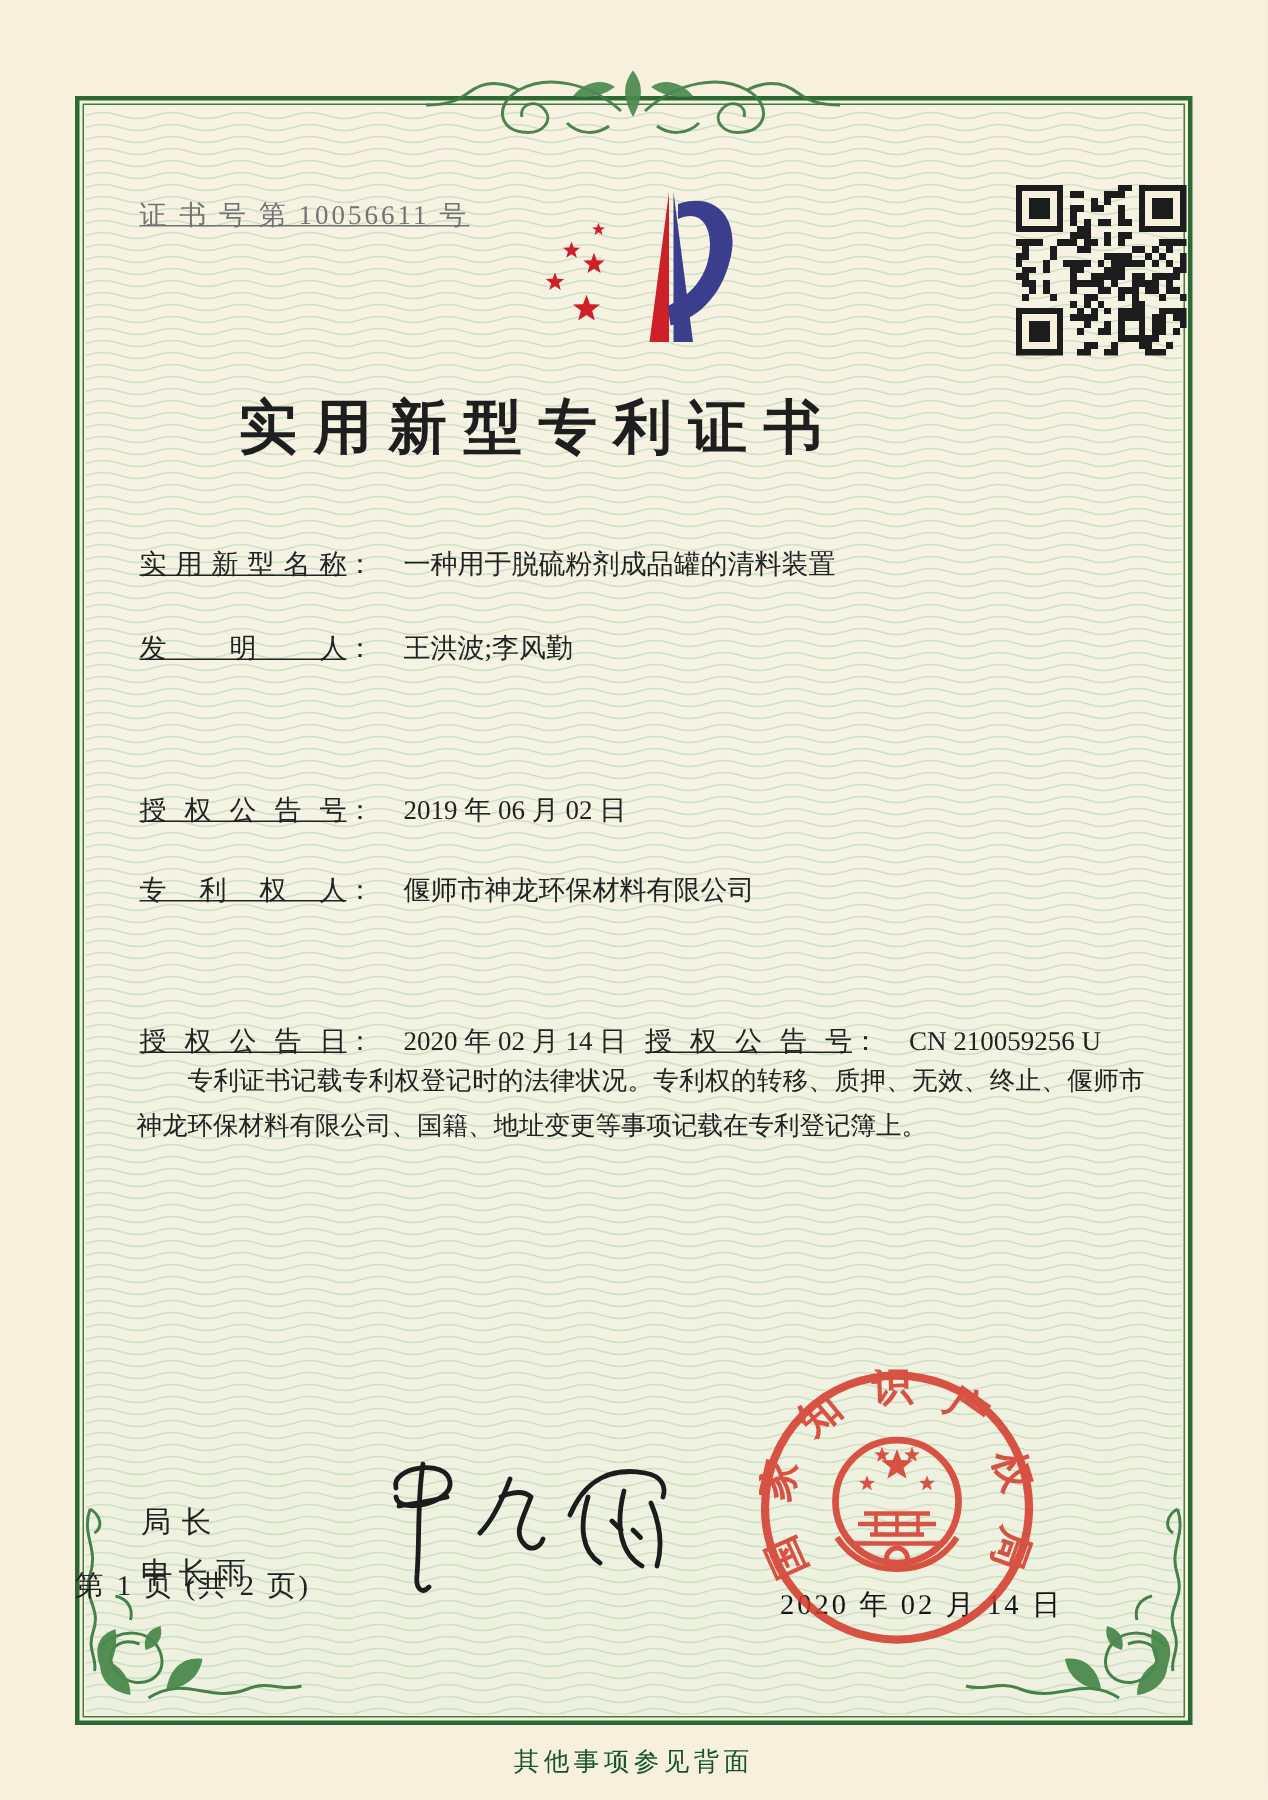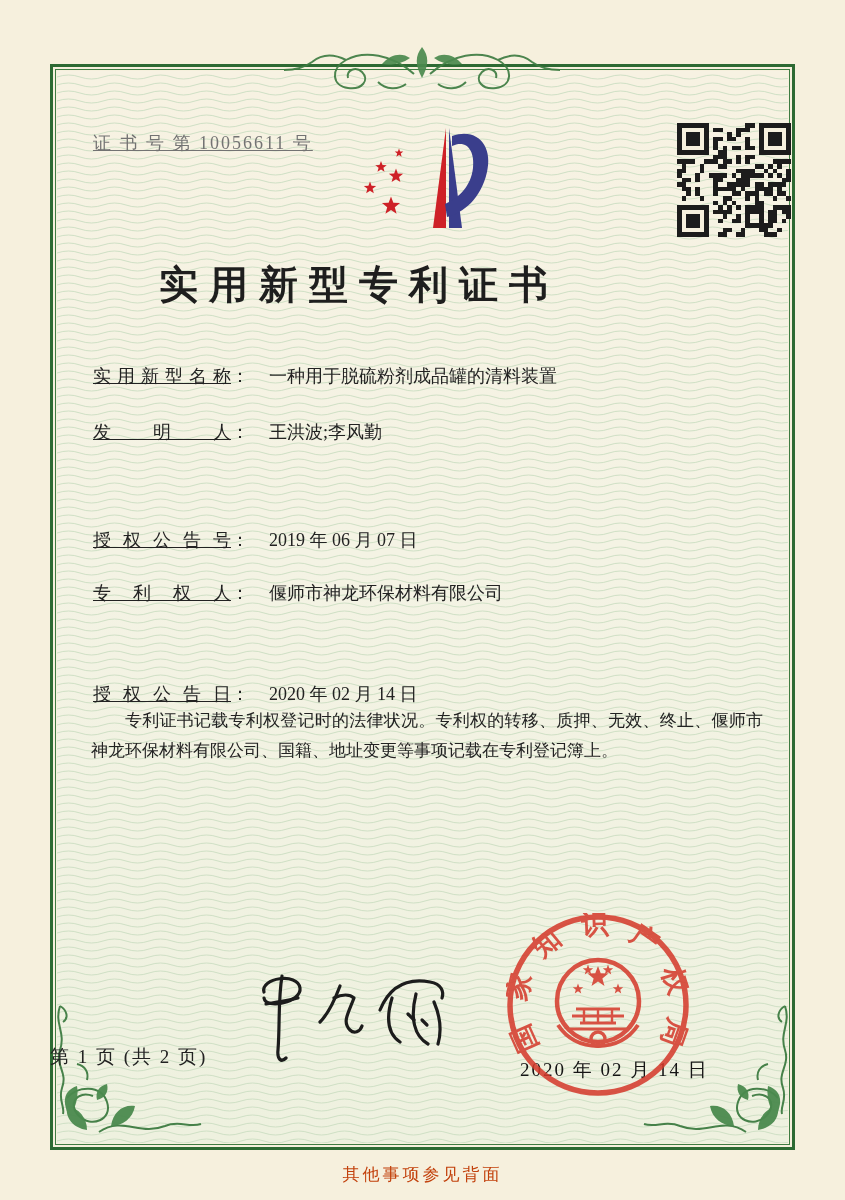--- a/index.html
+++ b/index.html
@@ -38,21 +38,21 @@
   }
   .colon{display:inline-block; vertical-align:top;}
   .fvalue{display:inline-block; vertical-align:top; margin-left:20px;}
   .pair2{position:absolute; left:337px; top:0; white-space:nowrap;}
   .paras{left:91px; top:706px; width:672px; font-size:17px; line-height:29.5px; text-align:justify;}
   .paras p{margin:0; text-indent:2em;}
   .director{left:94px; top:998px; font-size:20px; letter-spacing:7px; line-height:34px;}
   .director .name{letter-spacing:5px;}
   .seal-date{left:520px; top:1057px; font-size:19px; letter-spacing:2px; color:#151515;}
   .page-ind{left:50px; top:1044px; width:745px; text-align:left; font-size:19px; letter-spacing:2px;}
-  .footer-note{left:0; top:1163px; width:845px; text-align:center; font-size:17px; letter-spacing:3px; color:#c2410c;}
+  .footer-note{left:0; top:1163px; width:845px; text-align:center; font-size:17px; letter-spacing:3px; color:#14532d;}
   .seal-svg{left:506px; top:913px; opacity:.86;}
   .sig-svg{left:238px; top:962px;}
   .logo-svg{left:355px; top:124px;}
   .qr-svg{left:677px; top:123px;}
   .orn-top{left:282px; top:42px;}
   .orn-bl{left:53px; top:1004px;}
   .orn-br{left:642px; top:1004px;}
 </style>
 </head>
 <body>
@@ -475,34 +475,41 @@
 
   <div class="abs title">实用新型专利证书</div>
 
   <div class="abs row" style="top:364px">
     <span class="flabel">实用新型名称</span><span class="colon">：</span><span class="fvalue">一种用于脱硫粉剂成品罐的清料装置</span>
   </div>
   <div class="abs row" style="top:420px">
     <span class="flabel">发明人</span><span class="colon">：</span><span class="fvalue">王洪波;李风勤</span>
   </div>
   <div class="abs row" style="top:528px">
-    <span class="flabel">授权公告号</span><span class="colon">：</span><span class="fvalue">2019 年 06 月 07 日</span>
+    <span class="flabel">授权公告号</span><span class="colon">：</span><span class="fvalue">2019 年 06 月 02 日</span>
   </div>
   <div class="abs row" style="top:581px">
     <span class="flabel">专利权人</span><span class="colon">：</span><span class="fvalue">偃师市神龙环保材料有限公司</span>
   </div>
 
   <div class="abs row" style="top:682px">
     <span class="flabel">授权公告日</span><span class="colon">：</span><span class="fvalue">2020 年 02 月 14 日</span>
+    <span class="pair2">
+      <span class="flabel">授权公告号</span><span class="colon">：</span><span class="fvalue">CN 210059256 U</span>
+    </span>
   </div>
 
   <div class="abs paras">
     <p>专利证书记载专利权登记时的法律状况。专利权的转移、质押、无效、终止、偃师市神龙环保材料有限公司、国籍、地址变更等事项记载在专利登记簿上。</p>
   </div>
 
+  <div class="abs director">
+    <div>局长</div>
+    <div class="name">申长雨</div>
+  </div>
 
   <svg class="abs sig-svg" width="210" height="105" viewBox="0 0 210 105">
     <g stroke="#1c1c1c" stroke-width="3.2" fill="none" stroke-linecap="round" stroke-linejoin="round">
       <path d="M44,14 C40,38 42,62 40,88 C39,97 43,101 48,96"></path>
       <path d="M26,30 C22,16 60,10 62,26 C64,40 28,48 26,36"></path>
       <path d="M28,42 C40,40 52,38 60,36"></path>
       <path d="M102,24 C96,40 90,52 82,60"></path>
       <path d="M96,36 C104,32 112,32 116,36 C110,52 104,60 112,68 C116,72 122,70 124,64"></path>
       <path d="M142,48 C152,24 170,16 192,20 C204,22 206,30 204,36"></path>
       <path d="M154,36 C148,56 150,72 162,80"></path>

